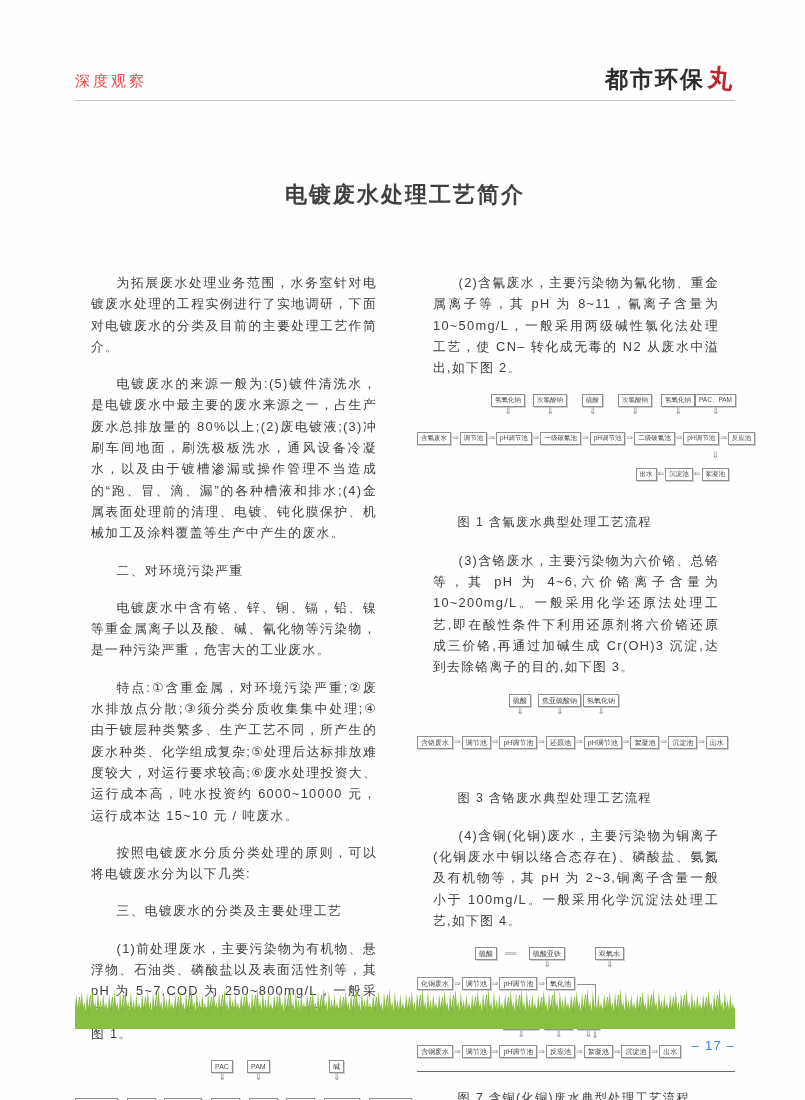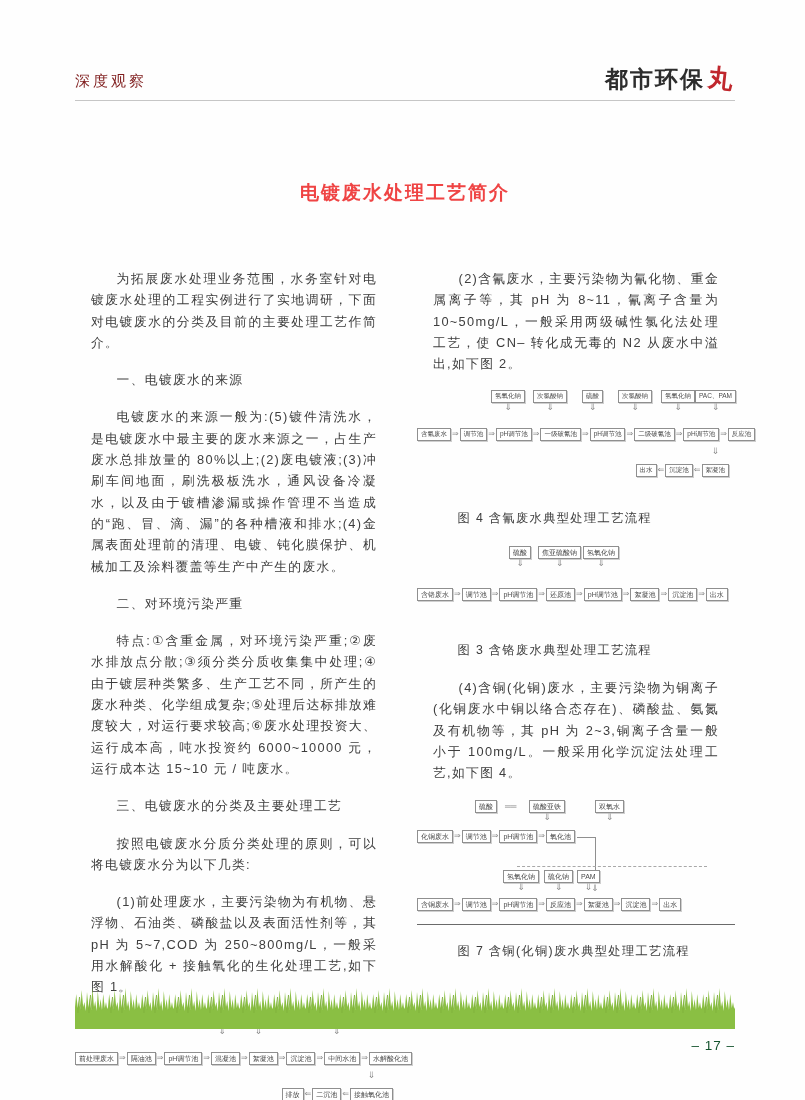--- a/index.html
+++ b/index.html
@@ -1,28 +1,28 @@
 <!DOCTYPE html>
 <html><head>
 <meta charset="utf-8">
 <style>
   html,body{margin:0;padding:0;background:#e8e8e8;}
   .page{
     position:relative;width:805px;height:1100px;margin:0 auto;background:#fefefe;
     font-family:"Liberation Sans","DejaVu Sans",sans-serif;color:#3d3d3d;overflow:hidden;
   }
   
-  .hdr-left{position:absolute;left:75px;top:72px;font-size:15px;letter-spacing:3px;color:#7f1d1d;}
+  .hdr-left{position:absolute;left:75px;top:72px;font-size:15px;letter-spacing:3px;color:#ef4444;}
   .hdr-right{position:absolute;right:70px;top:62px;font-size:23px;font-weight:700;letter-spacing:2px;color:#2d2d2d;white-space:nowrap;}
   .hdr-mark{display:inline-block;color:#c0272d;font-size:25px;font-weight:700;margin-left:3px;transform:rotate(6deg);font-family:"Liberation Serif","DejaVu Serif",serif;}
   .hdr-rule{position:absolute;left:75px;right:70px;top:100px;border-top:1px solid #c6c6c6;}
   
   .content{position:absolute;left:75px;top:100px;width:660px;}
   .title{margin:80px 0 0 0;text-align:center;font-family:"Liberation Serif","DejaVu Serif",serif;
-         font-size:19px;font-weight:700;letter-spacing:2px;color:#ef4444;}
+         font-size:22px;font-weight:700;letter-spacing:2px;color:#404040;}
   .cols{display:flex;gap:24px;margin-top:46px;}
   .col{width:318px;font-size:12.8px;line-height:21.3px;letter-spacing:1.3px;text-align:justify;}
   .col p{margin:16px;text-indent:2em;}
   
   .fd{position:relative;font-size:7px;letter-spacing:0;color:#4a4a4a;line-height:1;}
   .fbox{display:inline-block;border:1px solid #8f8f8f;background:#fff;padding:2px 3px;white-space:nowrap;vertical-align:middle;box-shadow:1px 1px 0 #cfcfcf;}
   .arr,.arl,.dn,.dnr,.eq{color:#8a8a8a;}
   .arr::before{content:"⇒";font-size:8px;margin:0 1px;}
   .arl::before{content:"⇐";font-size:8px;margin:0 1px;}
   .dn{display:block;text-align:center;}
@@ -36,44 +36,44 @@
   .brow{position:absolute;white-space:nowrap;}
   .fd1,.fd2{height:102px;margin-top:14px;}
   .fd2{font-size:6.5px;}
   .fd3{height:78px;margin-top:12px;}
   .fd4{height:124px;margin-top:12px;border-bottom:1px solid #6a6a6a;}
   .elbow{position:absolute;left:160px;top:37px;width:18px;height:46px;border-top:1px solid #8f8f8f;border-right:1px solid #8f8f8f;}
   .dash{position:absolute;left:100px;top:66px;width:190px;border-top:1px dashed #a8a8a8;}
   .fcap{margin:10px 0 12px 0;text-indent:2em;font-size:12.3px;letter-spacing:1.3px;color:#3d3d3d;}
   
   .grass{position:absolute;left:75px;top:983px;width:660px;height:46px;}
-  .pageno{position:absolute;right:70px;top:1038px;font-size:13.5px;letter-spacing:1px;color:#14532d;}
+  .pageno{position:absolute;right:70px;top:1038px;font-size:13.5px;letter-spacing:1px;color:#3b82f6;}
 </style>
 </head>
 <body>
 
 <div class="page">
 
   <div class="hdr-left">深度观察</div>
   <div class="hdr-right"><span>都市环保</span><span class="hdr-mark">丸</span></div>
   <div class="hdr-rule"></div>
 
   <div class="content">
     <h1 class="title">电镀废水处理工艺简介</h1>
 
     <div class="cols">
 
       <div class="col">
         <p>为拓展废水处理业务范围，水务室针对电镀废水处理的工程实例进行了实地调研，下面对电镀废水的分类及目前的主要处理工艺作简介。</p>
-        <p>一、电镀废水的来源</p>
         <p>电镀废水的来源一般为:(5)镀件清洗水，是电镀废水中最主要的废水来源之一，占生产废水总排放量的 80%以上;(2)废电镀液;(3)冲刷车间地面，刷洗极板洗水，通风设备冷凝水，以及由于镀槽渗漏或操作管理不当造成的“跑、冒、滴、漏”的各种槽液和排水;(4)金属表面处理前的清理、电镀、钝化膜保护、机械加工及涂料覆盖等生产中产生的废水。</p>
         <p>二、对环境污染严重</p>
+        <p>电镀废水中含有铬、锌、铜、镉，铅、镍等重金属离子以及酸、碱、氰化物等污染物，是一种污染严重，危害大的工业废水。</p>
         <p>特点:①含重金属，对环境污染严重;②废水排放点分散;③须分类分质收集集中处理;④由于镀层种类繁多、生产工艺不同，所产生的废水种类、化学组成复杂;⑤处理后达标排放难度较大，对运行要求较高;⑥废水处理投资大、运行成本高，吨水投资约 6000~10000 元，运行成本达 15~10 元 / 吨废水。</p>
+        <p>按照电镀废水分质分类处理的原则，可以将电镀废水分为以下几类:</p>
         <p>三、电镀废水的分类及主要处理工艺</p>
-        <p>按照电镀废水分质分类处理的原则，可以将电镀废水分为以下几类:</p>
         <p>(1)前处理废水，主要污染物为有机物、悬浮物、石油类、磷酸盐以及表面活性剂等，其 pH 为 5~7,COD 为 250~800mg/L，一般采用水解酸化 + 接触氧化的生化处理工艺,如下图 1。</p>
 
         <div class="fd fd1">
           <span class="rg" style="left:136px;top:0">
               <span class="fbox">PAC</span>
               <span class="dn"></span>
             </span>
           <span class="rg" style="left:172px;top:0">
               <span class="fbox">PAM</span>
               <span class="dn"></span>
@@ -122,22 +122,23 @@
               <span class="dn"></span>
             </span>
           <div class="frow" style="top:38px">
             <span class="fbox">含氰废水</span><span class="arr"></span><span class="fbox">调节池</span><span class="arr"></span><span class="fbox">pH调节池</span><span class="arr"></span><span class="fbox">一级破氰池</span><span class="arr"></span><span class="fbox">pH调节池</span><span class="arr"></span><span class="fbox">二级破氰池</span><span class="arr"></span><span class="fbox">pH调节池</span><span class="arr"></span><span class="fbox">反应池</span>
           </div>
           <span class="dnr" style="right:16px;top:57px"></span>
           <div class="brow" style="top:74px;right:6px">
             <span class="fbox">出水</span><span class="arl"></span><span class="fbox">沉淀池</span><span class="arl"></span><span class="fbox">絮凝池</span>
           </div>
         </div>
-        <p class="fcap">图 4  含氰废水典型处理工艺流程</p>
-
+        <p class="fcap">图 1  含氰废水典型处理工艺流程</p>
+
+        <p>(3)含铬废水，主要污染物为六价铬、总铬等，其 pH 为 4~6,六价铬离子含量为 10~200mg/L。一般采用化学还原法处理工艺,即在酸性条件下利用还原剂将六价铬还原成三价铬,再通过加碱生成 Cr(OH)3 沉淀,达到去除铬离子的目的,如下图 3。</p>
 
         <div class="fd fd3">
           <span class="rg" style="left:92px;top:0">
               <span class="fbox">硫酸</span>
               <span class="dn"></span>
             </span>
           <span class="rg" style="left:121px;top:0">
               <span class="fbox">焦亚硫酸钠</span>
               <span class="dn"></span>
             </span>

